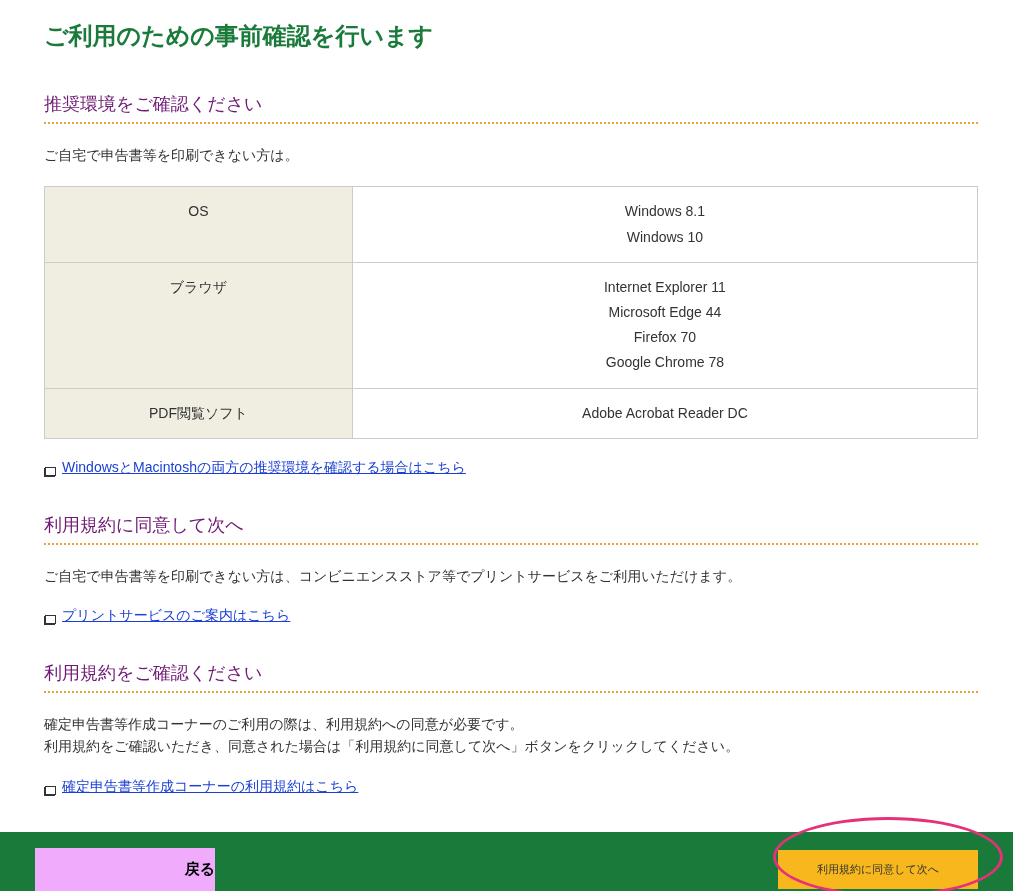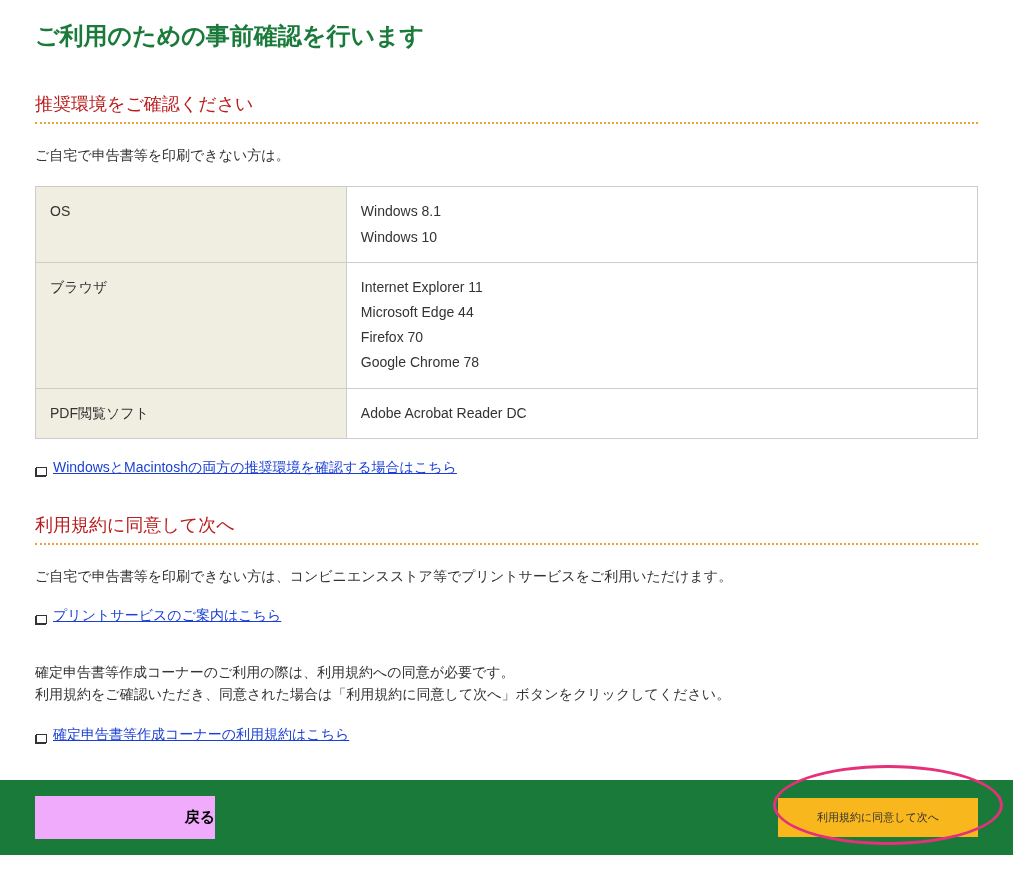--- a/index.html
+++ b/index.html
@@ -5,43 +5,45 @@
   * { box-sizing: border-box; }
   body {
     margin: 0;
     font-family: "Hiragino Sans", "Meiryo", sans-serif;
     font-size: 14px;
     color: #333;
     background: #fff;
   }
   .container {
     padding: 20px 35px 0 35px;
+    margin-left: 9px;
   }
   .page-title {
     color: #1a7a3a;
     font-size: 24px;
     font-weight: bold;
     margin: 0 0 40px 0;
   }
   .section-heading {
     font-size: 18px;
     font-weight: normal;
-    color: #b91c1c;
+    color: #701a75;
     margin: 0 0 4px 0;
     padding-bottom: 6px;
     border-bottom: 2px dotted #e8a33d;
   }
   .section-desc {
     margin: 20px 0;
     line-height: 1.6;
   }
   table.env-table {
     width: 100%;
     border-collapse: collapse;
     margin: 20px 0;
+    text-align: center;
   }
   table.env-table td {
     border: 1px solid #ccc;
     padding: 12px 14px;
     vertical-align: top;
     line-height: 1.8;
   }
   table.env-table td.label-cell {
     background: #f0eee1;
     width: 33%;
@@ -158,20 +160,21 @@
   <div class="section-block">
     <h2 class="section-heading">利用規約に同意して次へ</h2>
     <p class="section-desc">ご自宅で申告書等を印刷できない方は、コンビニエンスストア等でプリントサービスをご利用いただけます。</p>
     <div class="link-row">
       <span class="link-icon"></span>
       <a href="#">プリントサービスのご案内はこちら</a>
     </div>
   </div>
 
   <div class="section-block">
+    <h2 class="section-heading">利用規約をご確認ください</h2>
     <p class="section-desc">確定申告書等作成コーナーのご利用の際は、利用規約への同意が必要です。<br>利用規約をご確認いただき、同意された場合は「利用規約に同意して次へ」ボタンをクリックしてください。</p>
     <div class="link-row">
       <span class="link-icon"></span>
       <a href="#">確定申告書等作成コーナーの利用規約はこちら</a>
     </div>
   </div>
 </div>
 
 <div class="footer-bar">
   <button class="btn-back">戻る</button>

